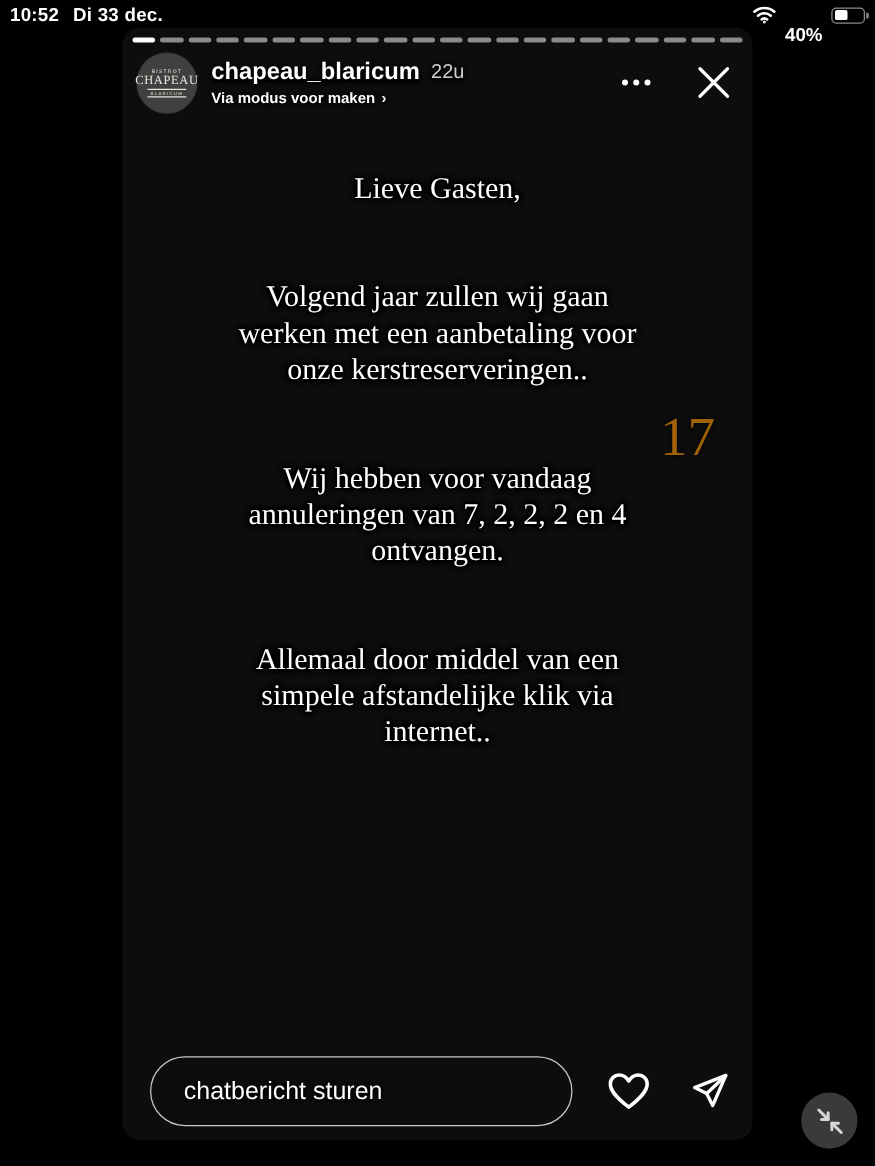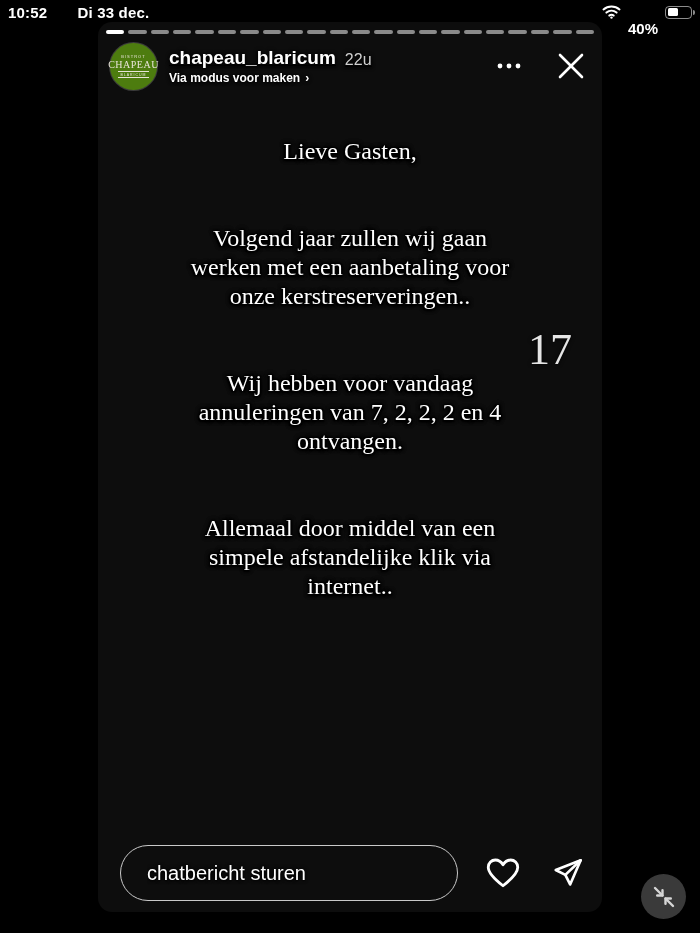--- a/index.html
+++ b/index.html
@@ -3,21 +3,21 @@
 <meta charset="utf-8">
 <style>
   * { margin:0; padding:0; box-sizing:border-box; }
   html,body { width:700px; height:933px; background:#000; overflow:hidden;
               font-family:"Liberation Sans", sans-serif; }
 
   
   .statusbar { position:absolute; top:0; left:0; width:700px; height:24px;
                display:flex; justify-content:space-between; align-items:center;
                padding:0 8px; color:#fff; }
-  .sb-left { display:flex; gap:30px; align-items:center; }
+  .sb-left { display:flex; gap:11px; align-items:center; }
   .sb-time, .sb-date { font-size:15px; font-weight:bold; letter-spacing:.2px; }
   .sb-right { display:flex; gap:7px; align-items:center; }
   .sb-batt-pct { font-size:15px; font-weight:bold;margin-top:32px; }
   .battery { position:relative; width:27px; height:13px;
              border:1.5px solid rgba(255,255,255,.55); border-radius:4px; }
   .battery .fill { position:absolute; left:1.5px; top:1.5px; bottom:1.5px;
                    width:40%; background:#fff; border-radius:1.5px; }
   .battery .nub { position:absolute; right:-4px; top:3.5px; width:2.5px; height:5px;
                   background:rgba(255,255,255,.55); border-radius:0 2px 2px 0; }
 
@@ -25,29 +25,29 @@
   .story-card { position:absolute; left:98px; top:22px; width:504px; height:890px;
                 background:#0d0d0d; border-radius:14px; overflow:hidden; }
 
   .progress { position:absolute; top:8px; left:8px; right:8px; height:4px;
               display:flex; gap:4px; }
   .progress .seg { flex:1; height:4px; border-radius:2px; background:#8a8a8a; }
   .progress .seg.active { background:#ffffff; }
 
   .story-header { position:absolute; top:18px; left:12px; right:12px; height:52px;
                   display:flex; align-items:center; }
-  .avatar { width:47px; height:47px; border-radius:50%; background:#4d7c0f;
+  .avatar { width:47px; height:47px; border-radius:50%; background:#404040;
             display:flex; flex-direction:column; align-items:center; justify-content:center;
             color:#e9e4da; flex:0 0 auto; box-shadow:0 0 0 1px #3a3a3a; }
   .avatar .l1 { font-size:4px; letter-spacing:1px; }
   .avatar .l2 { font-size:10px; font-family:"Liberation Serif",serif; letter-spacing:.5px; }
   .avatar .l3 { font-size:3.5px; letter-spacing:1px; border-top:.5px solid #e9e4da;
                 border-bottom:.5px solid #e9e4da; padding:.5px 2px; margin-top:1px; }
   .hdr-text { margin-left:12px; text-shadow:0 0 4px #000,0 1px 3px #000; }
-  .hdr-row1 { display:flex; align-items:flex-end; gap:9px;text-decoration:underline; }
+  .hdr-row1 { display:flex; align-items:center; gap:9px;text-decoration:underline; }
   .username { color:#fff; font-size:19px; font-weight:bold; }
   .story-age { color:#cfcfcf; font-size:16px; }
   .hdr-row2 { color:#fff; font-size:12px; font-weight:bold; margin-top:2px;
               display:flex; align-items:center; gap:5px; }
   .hdr-actions { margin-left:auto; display:flex; align-items:center; gap:26px; }
   .icon-btn { background:none; border:none; cursor:pointer; padding:4px;
               display:flex; align-items:center; justify-content:center; }
 
   
   .story-text { position:absolute; top:86px; left:0; right:0; text-align:center;
@@ -176,21 +176,21 @@
     <p>Wij hebben voor vandaag
 annuleringen van 7, 2, 2, 2 en 4
 ontvangen.</p>
     <p>Allemaal door middel van een
 simpele afstandelijke klik via
 internet..</p>
     
     
   </div>
 
-  <div class="annotation-17" style="color: #e5e5e5;">17</div>
+  <div class="annotation-17" style="color: #a16207;">17</div>
 
   <div class="composer">
     <input class="chat-input" type="text" placeholder="chatbericht sturen" style="">
     <button class="icon-btn">
       <span>
         <svg width="34" height="32" viewBox="0 0 24 22" fill="none" stroke="#fff" stroke-width="2" stroke-linejoin="round">
           <path d="M12 20 C5 14.5 1.6 10.8 1.6 6.9 C1.6 4 3.9 1.8 6.6 1.8 C8.8 1.8 10.8 3.2 12 5.2 C13.2 3.2 15.2 1.8 17.4 1.8 C20.1 1.8 22.4 4 22.4 6.9 C22.4 10.8 19 14.5 12 20 Z"></path>
         </svg>
       </span>
     </button>

